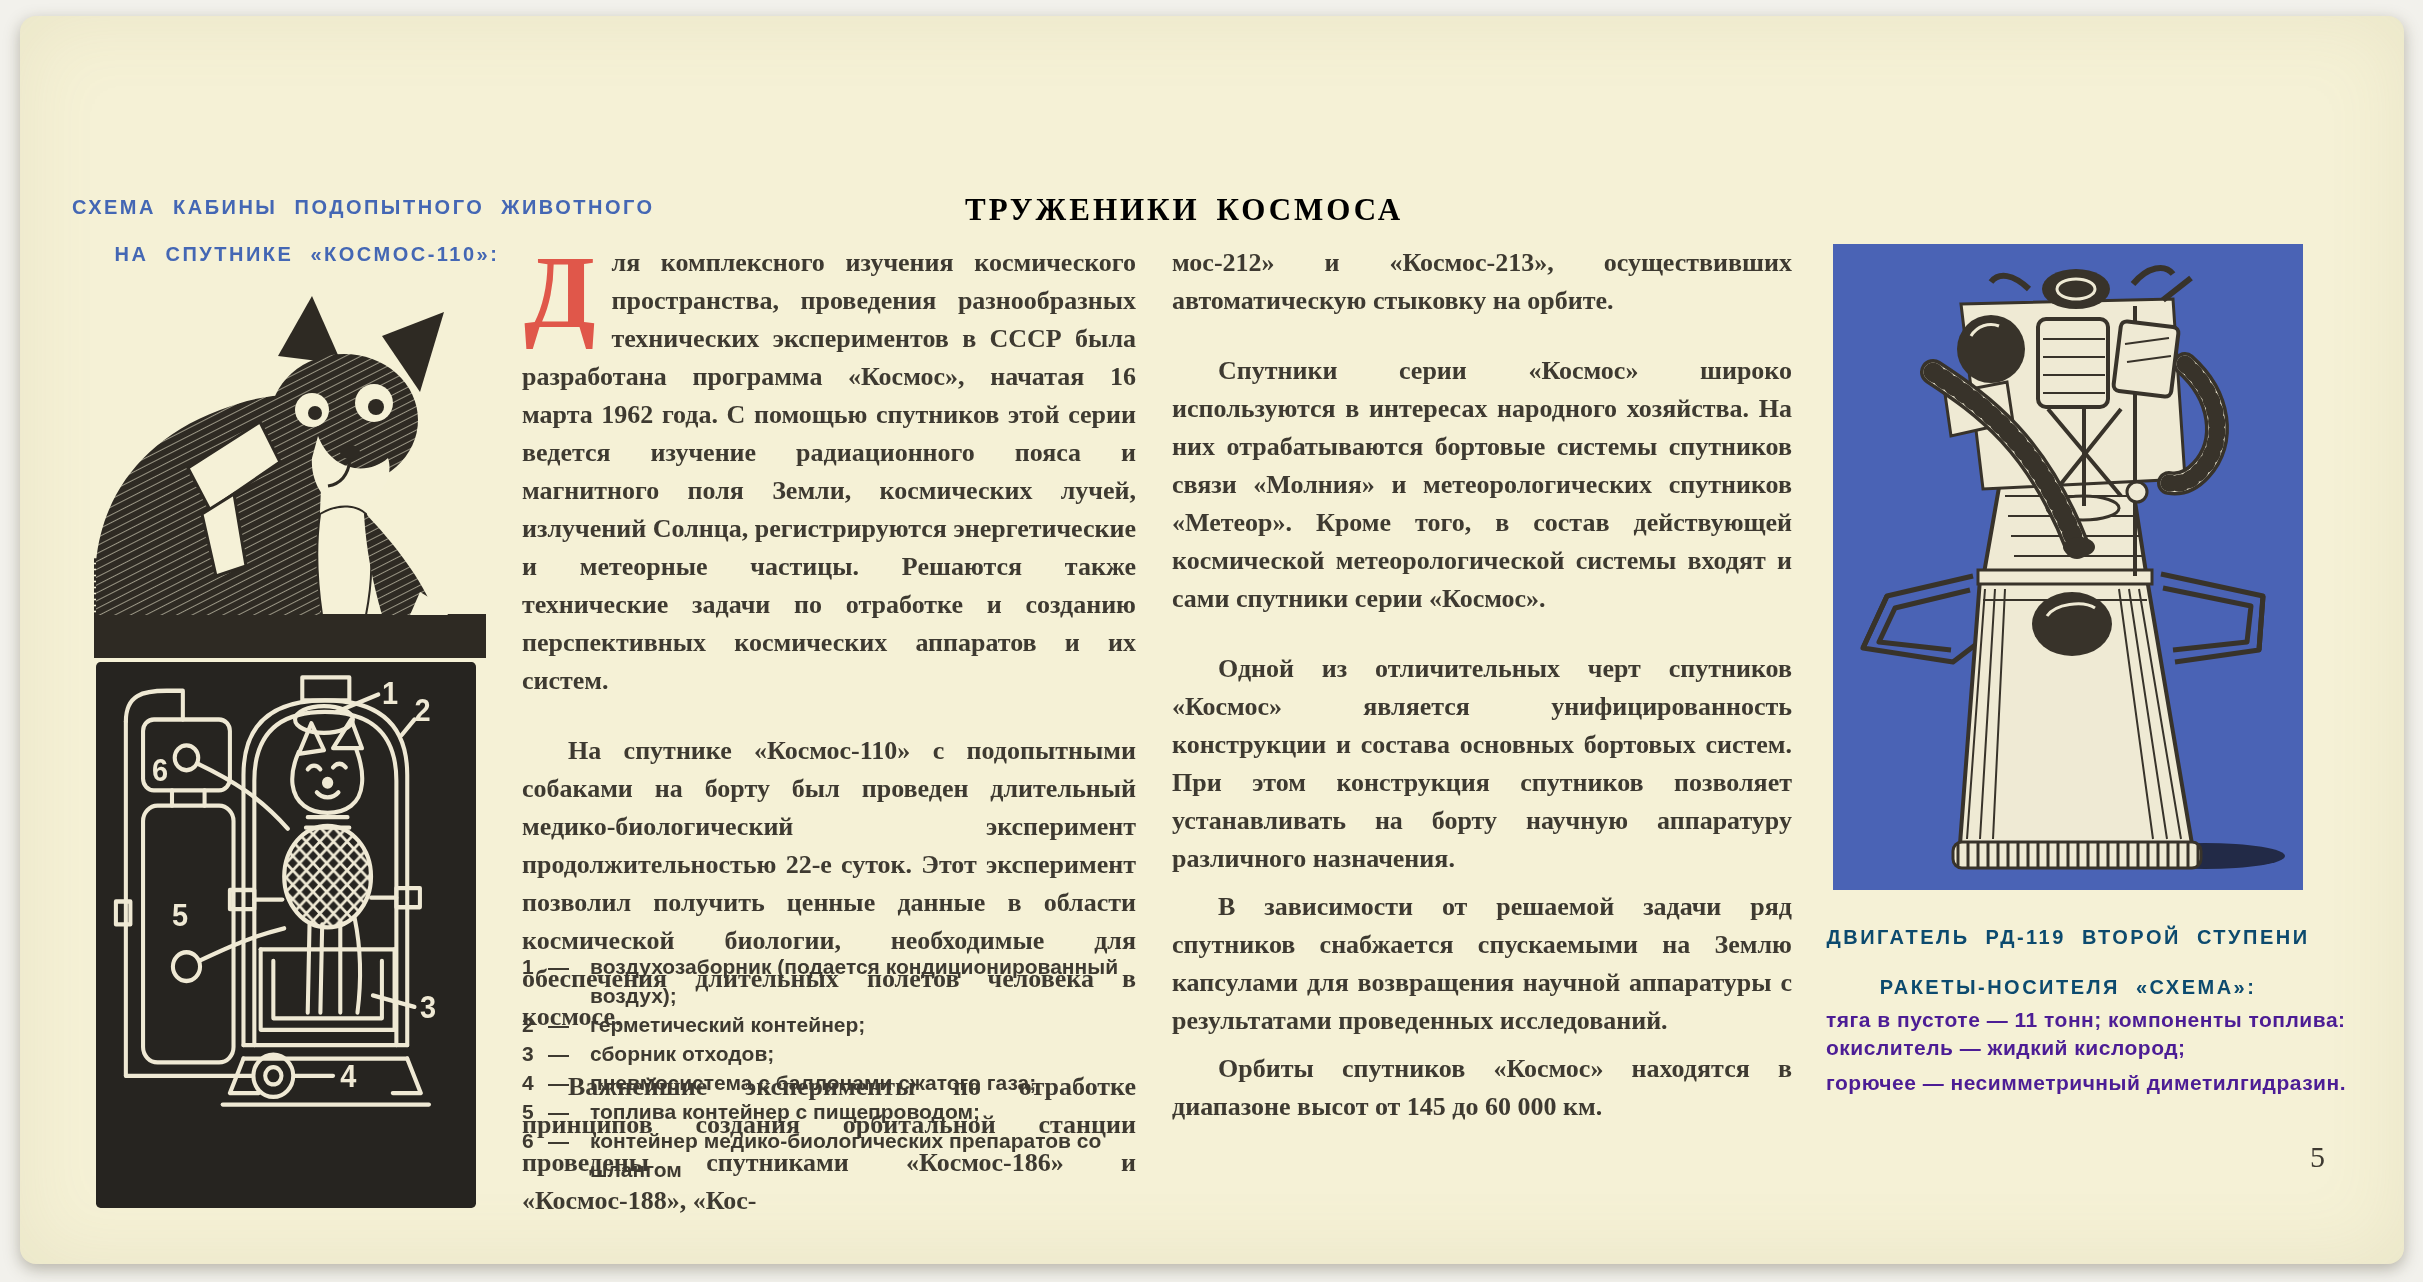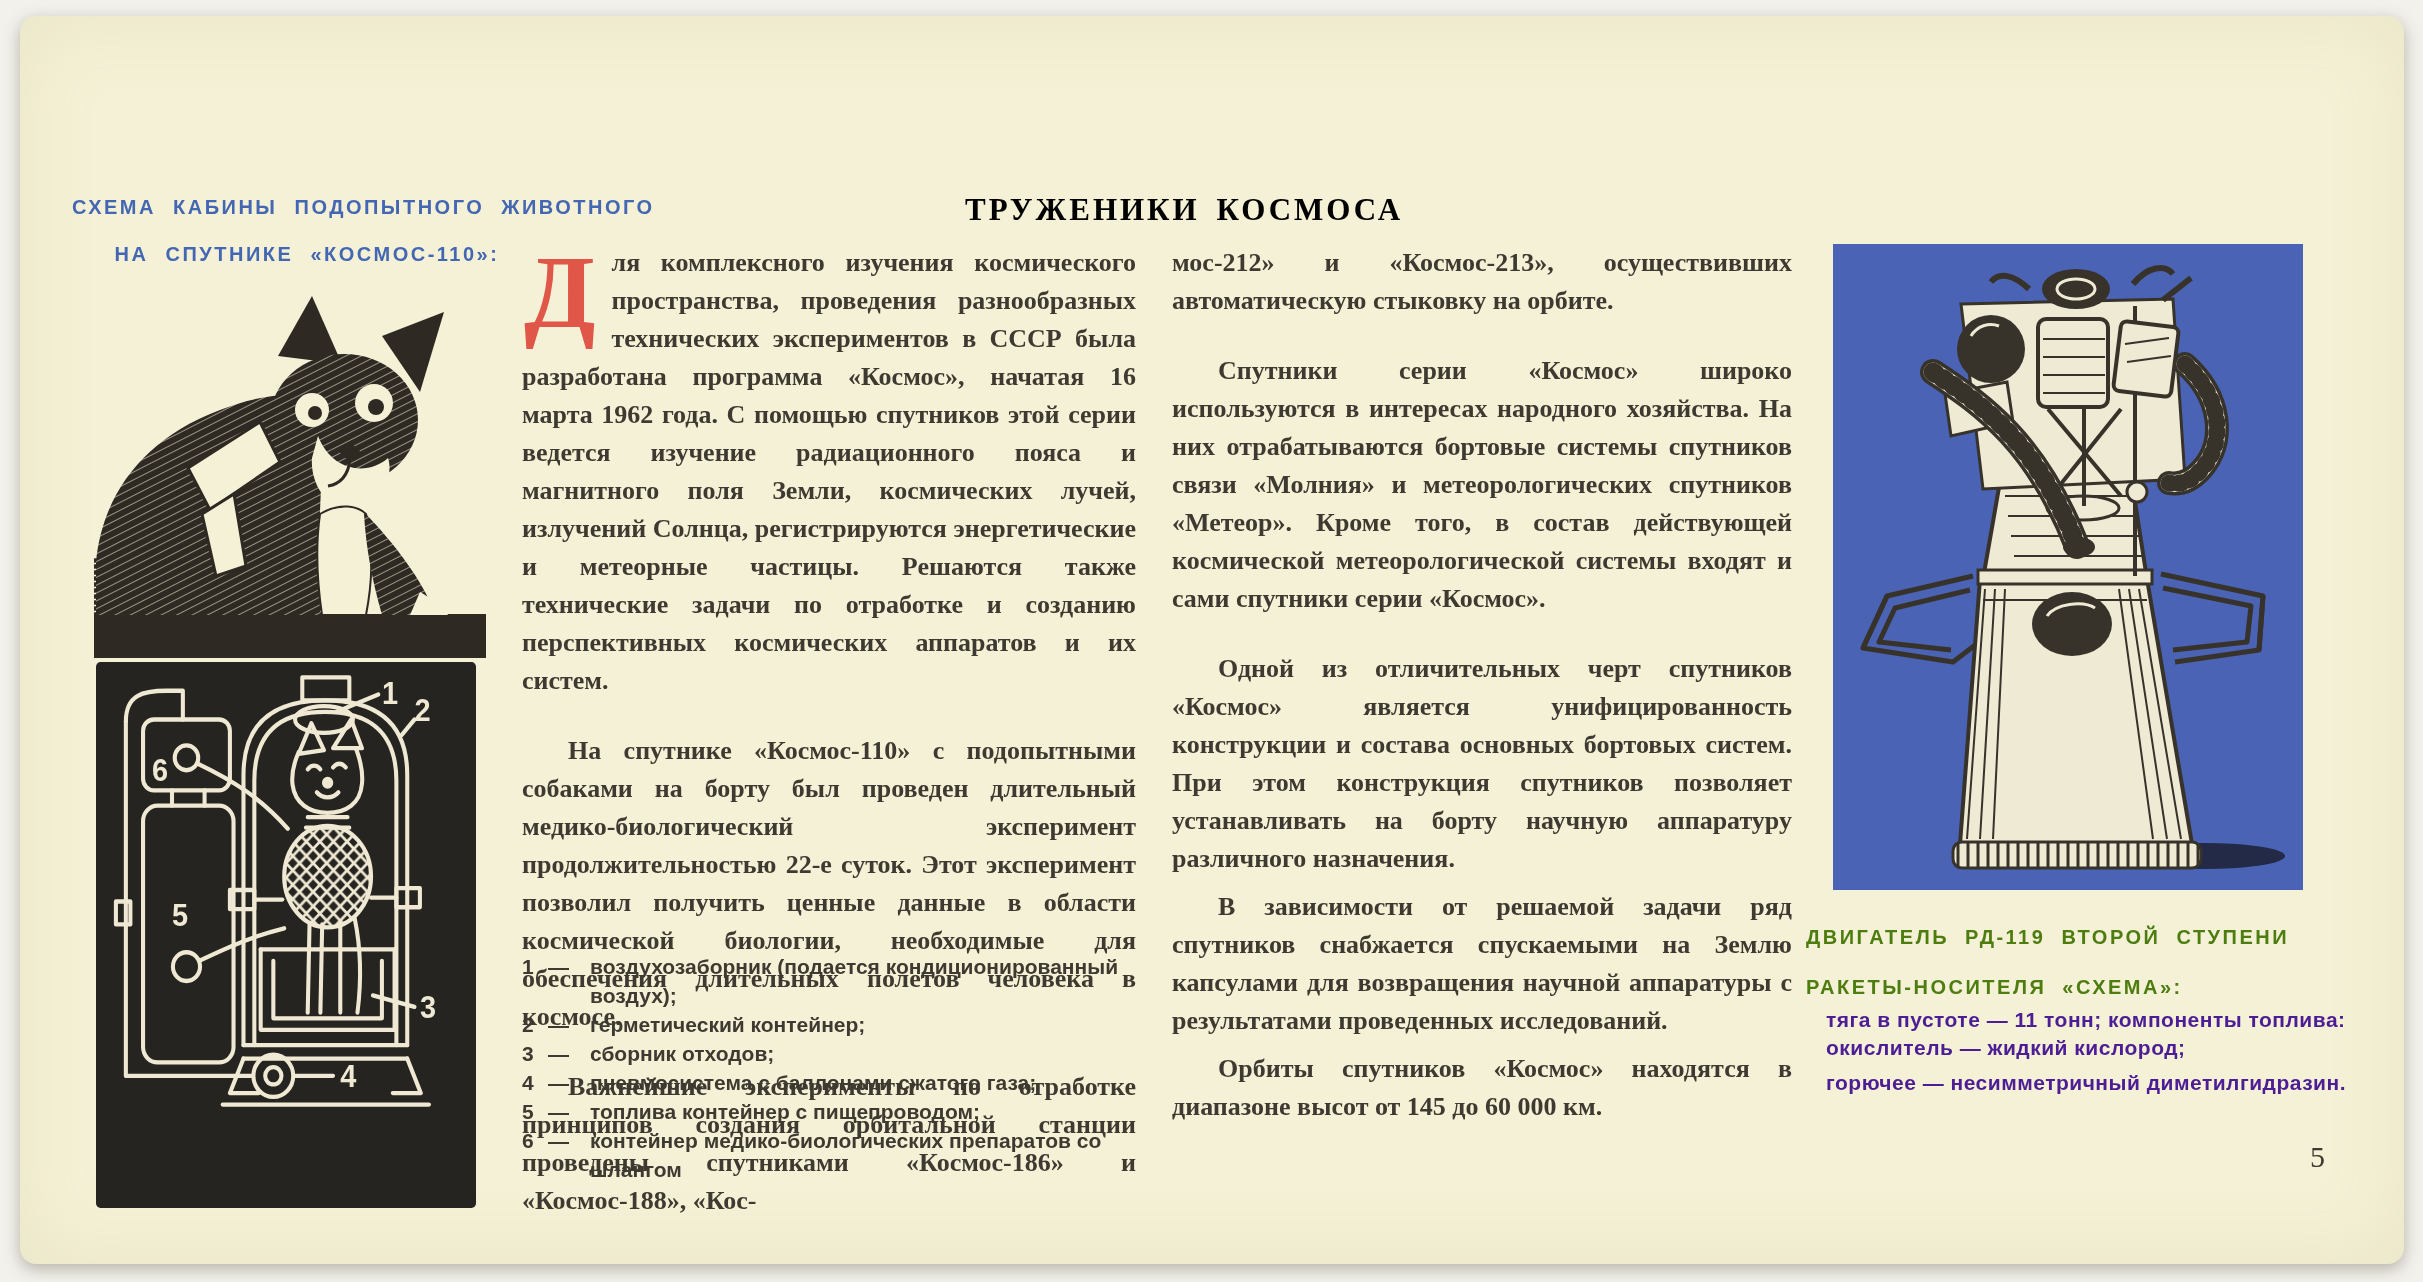--- a/index.html
+++ b/index.html
@@ -43,22 +43,22 @@
   .legend{position:absolute;left:502px;top:936px;width:612px;}
   .lrow{display:flex;font:700 21px/29px "Liberation Sans",sans-serif;color:#3e3a31;}
   .ln{width:26px;flex:none;}
   .ld{width:42px;flex:none;}
   .lt{flex:1;}
   
   .blue-panel{
     position:absolute;left:1813px;top:228px;width:470px;height:646px;
   }
   .engine-caption{
-    position:absolute;left:1786px;top:896px;width:524px;text-align:left;
-    font:700 20px/50px "Liberation Sans",sans-serif;color:#4d7c0f;
+    position:absolute;left:1786px;top:896px;width:524px;text-align:center;
+    font:700 20px/50px "Liberation Sans",sans-serif;color:#0c4a6e;
     letter-spacing:2.5px;word-spacing:8px;white-space:nowrap;
   }
   .engine-specs{
     position:absolute;left:1806px;top:990px;width:524px;
     font:700 21px/28px "Liberation Sans",sans-serif;color:#4c1d95;letter-spacing:.5px;
   }
   .engine-specs .spec3{margin-top:7px;}
   .page-num{
     position:absolute;left:2290px;top:1124px;
     font:400 30px "Liberation Serif",serif;color:#3e3a31;

